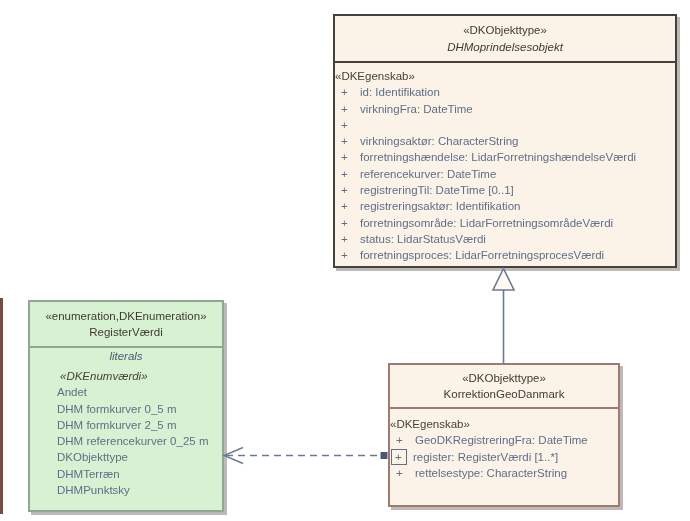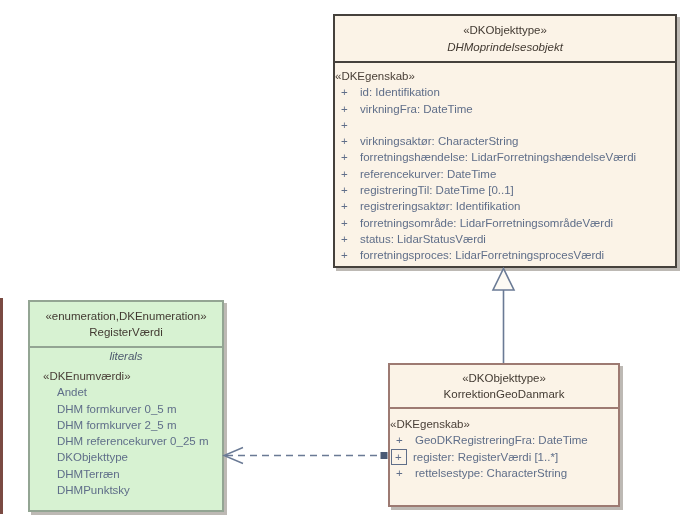--- a/index.html
+++ b/index.html
@@ -45,21 +45,21 @@
   .attr-stereo{color:#4a4038;}
   .row{display:flex;}
   .vis{color:#5f6e89;width:13px;padding-left:6px;flex:0 0 auto;text-align:left;}
   .vis.boxed{outline:1px solid #5f6e89;outline-offset:-1px;margin-left:1px;padding-left:4px;width:12px;}
   .txt{color:#5f6e89;padding-left:6px;white-space:nowrap;}
 
   .literals-label{
     text-align:center;color:#4e5a6e;font-style:italic;
     height:18px;
   }
-  .enum-stereo{color:#4a4038;padding-left:13px;}
+  .enum-stereo{color:#4a4038;padding-left:30px;font-style:italic;}
   .enum-row{color:#5f6e89;padding-left:27px;white-space:nowrap;}
 
   svg.connectors{position:absolute;left:0;top:0;pointer-events:none;}
   svg.connectors [data-interactable="true"]{pointer-events:stroke;}
 </style>
 </head>
 <body>
 
 <div class="canvas" data-interactable="false">
 

